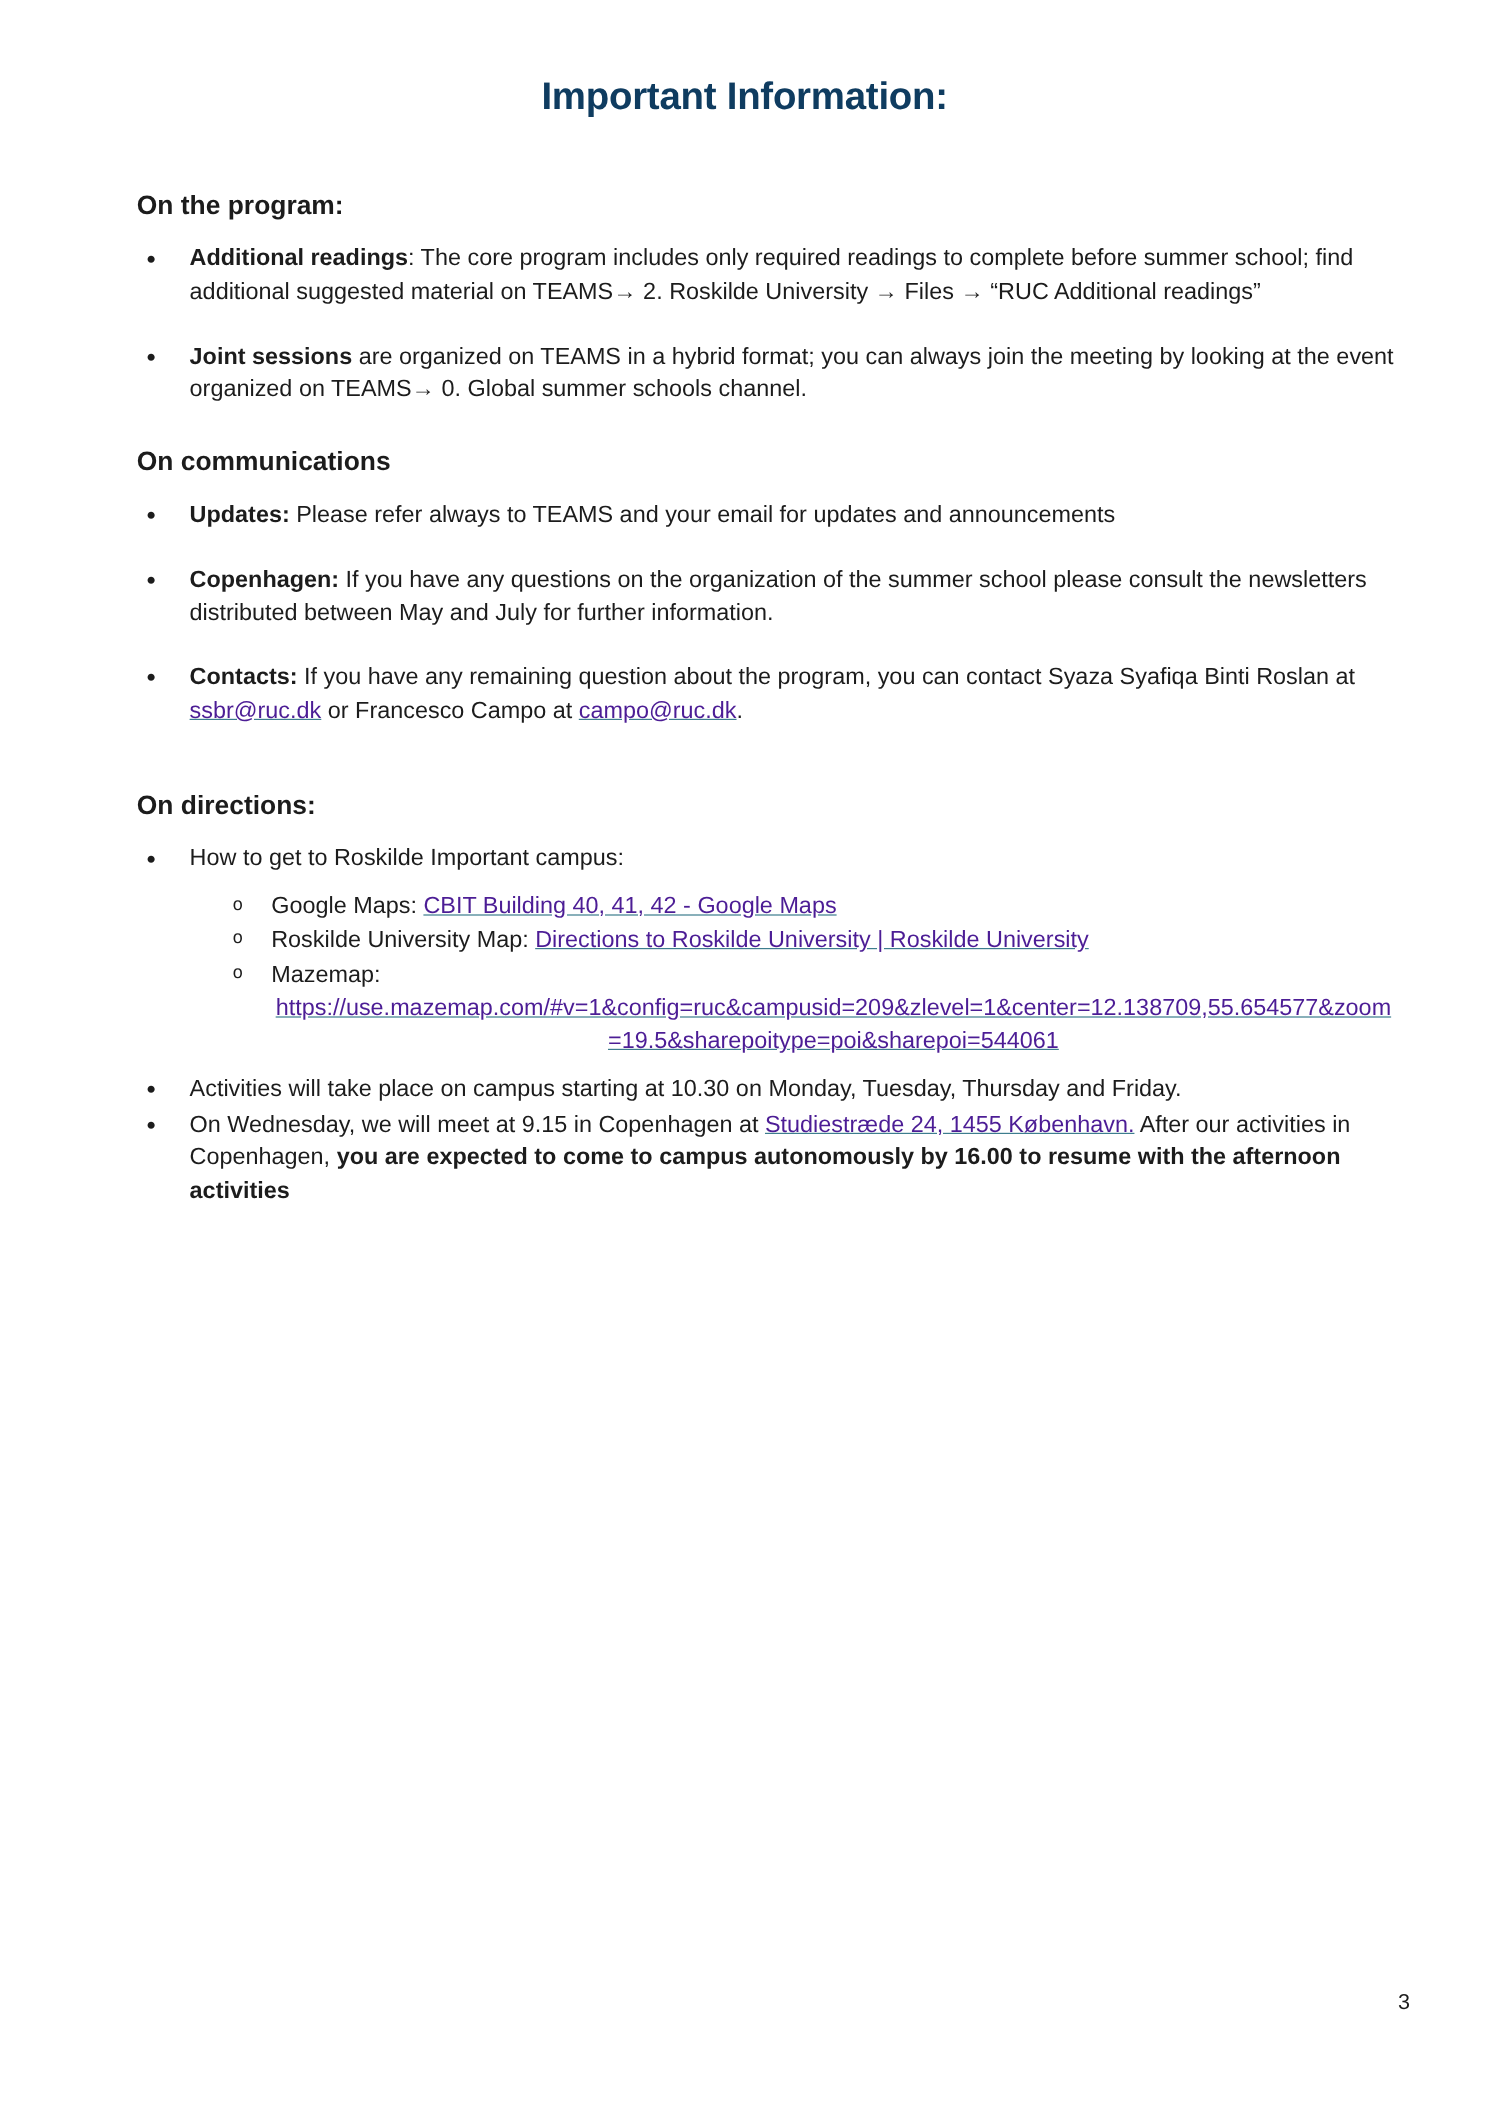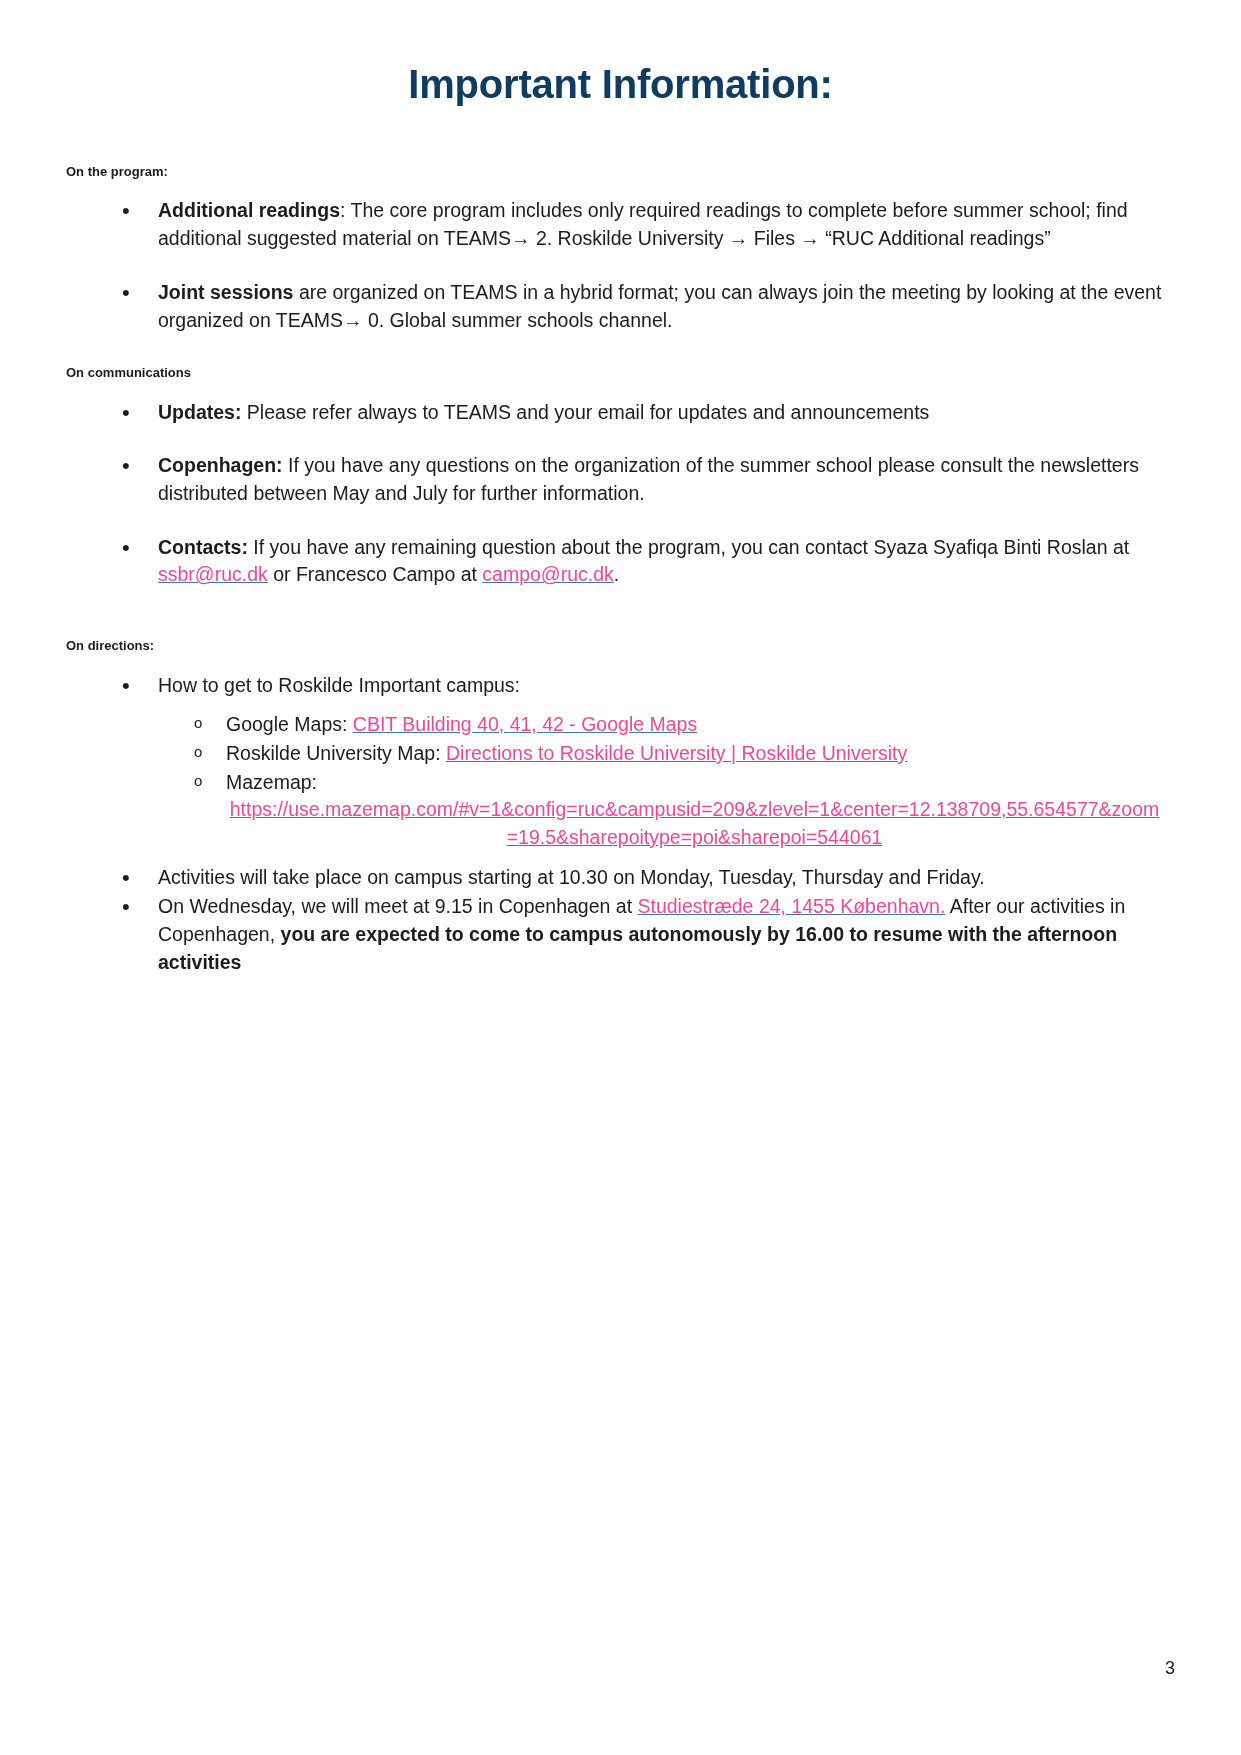--- a/index.html
+++ b/index.html
@@ -19,37 +19,38 @@
     position: relative;
     width: 1241px;
     height: 1755px;
     box-sizing: border-box;
     padding: 0;
     background: #ffffff;
   }
   .title {
     text-align: center;
     color: #0f3c60;
-    font-size: 40px;
+    font-size: 32px;
     font-weight: bold;
     letter-spacing: -0.2px;
     margin: 0;
     padding-top: 62px;
   }
   .content {
     padding: 0 66px 0 66px;
     margin-top: 56px;
     font-size: 19.5px;
     line-height: 1.42;
   }
   .section-head {
     font-weight: bold;
-    font-size: 13px;
+    font-size: 22px;
     margin-top: 30px;
     margin-bottom: 16px;
+    margin-left: 48px;
   }
   .section-head.first { margin-top: 0; }
   .section-head.directions { margin-top: 48px; }
 
   ul.lvl1 {
     list-style: none;
     margin: 0;
     padding: 0 0 0 42px;
   }
   ul.lvl1 > li {
@@ -79,21 +80,21 @@
   ul.lvl2 > li::before {
     content: "o";
     position: absolute;
     left: 24px;
     top: 0;
     font-size: 15px;
     line-height: 1.55;
   }
   .b { font-weight: bold; text-align: center; }
   a.link, .link {
-    color: #ec4899;
+    color: #4c1d95;
     text-decoration: underline;
     text-decoration-color: #3d7d8e;
     word-break: break-word;
   }
   .urlwrap {
     display: inline;
     text-align: center;
   }
   .nowrap-block { display:block; }
   .pagenum {

